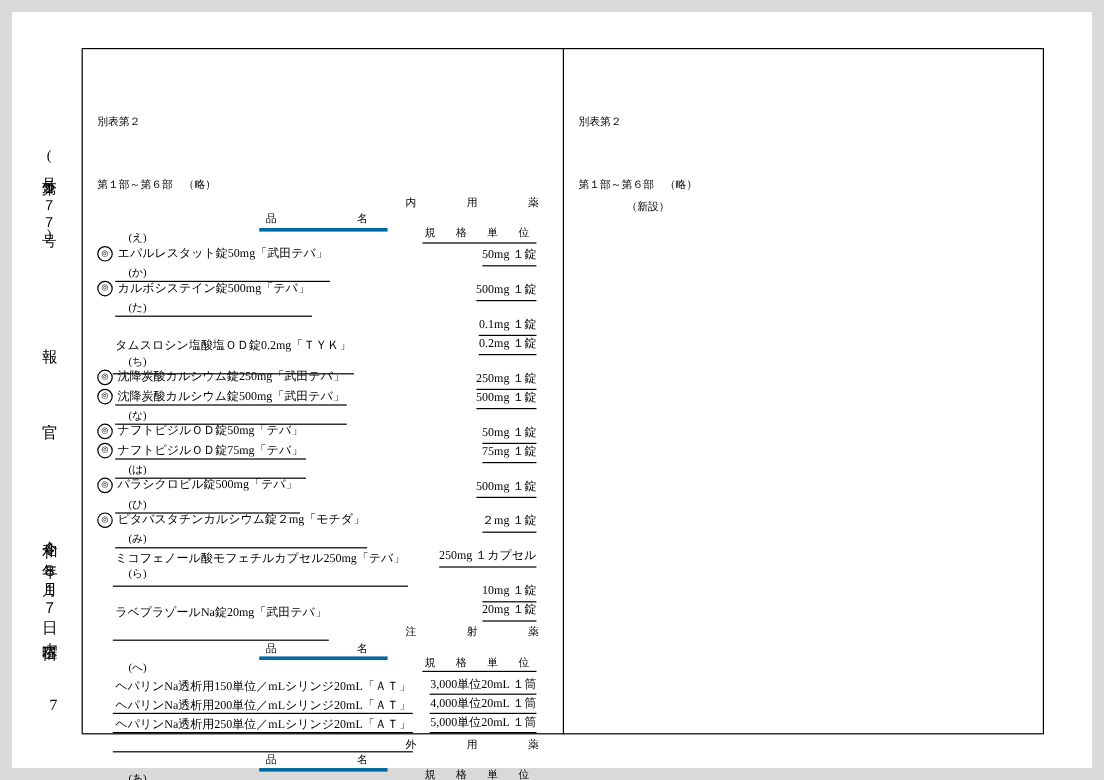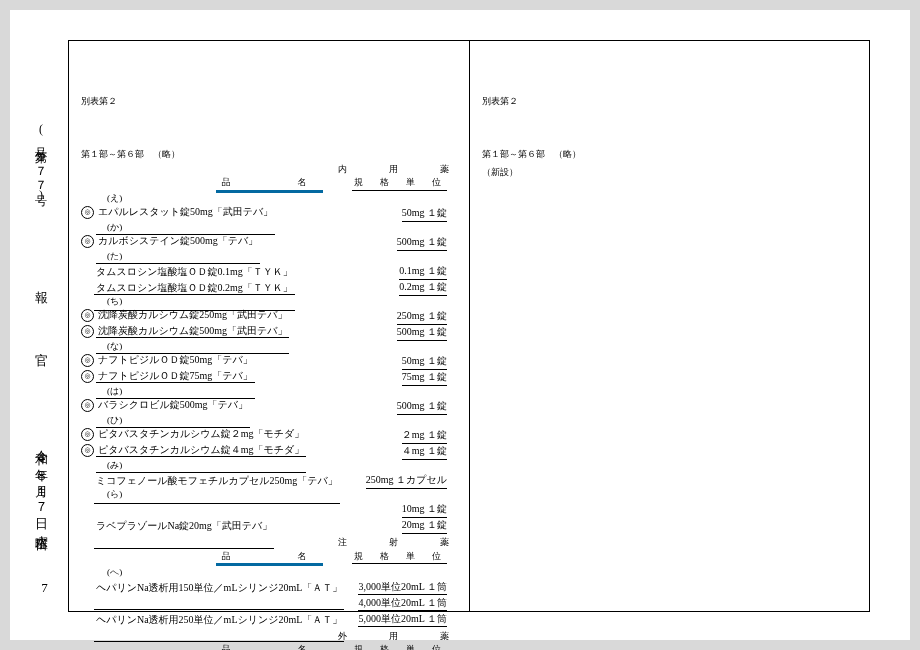--- a/index.html
+++ b/index.html
@@ -95,21 +95,21 @@
     height:13px;
   }
   .hdr{
     position:relative;height:16px;white-space:nowrap;text-align:center;
   }
   .hdr .hname{
     display:inline-block;border-bottom:3px solid #0369a1;padding:0 6px 1px 6px;
     letter-spacing:10px;
   }
   .hdr .hspec{
-    position:absolute;right:10px;top:0;
+    position:absolute;right:10px;top:12px;
     border-bottom:1px solid #000;padding:0 2px 1px 2px;letter-spacing:4px;
   }
   .sect{
     text-align:center;letter-spacing:10px;margin:4px 0 2px 0;
   }
   .top1{margin-bottom:2px;}
   .top2{margin-bottom:2px;}
   .hofu{
     text-align:right;letter-spacing:8px;margin-top:3px;margin-bottom:1px;
   }
@@ -148,21 +148,21 @@
         </div>
 
         <div class="kana">(か)</div>
         <div class="row">
           <span class="mark">◎</span><span class="nm">カルボシステイン錠500mg「テバ」</span>
           <span class="spec">500mg １錠</span>
         </div>
 
         <div class="kana">(た)</div>
         <div class="row">
-          <span class="mark blank" style="border: none;"></span><span class="nm">タムスロシン塩酸塩ＯＤ錠0.1mg「ＴＹＫ」</span>
+          <span class="mark blank" style="border: none;"></span>
           <span class="spec">0.1mg １錠</span>
         </div>
         <div class="row">
           <span class="mark blank" style="border: none;"></span><span class="nm">タムスロシン塩酸塩ＯＤ錠0.2mg「ＴＹＫ」</span>
           <span class="spec">0.2mg １錠</span>
         </div>
 
         <div class="kana">(ち)</div>
         <div class="row">
           <span class="mark">◎</span><span class="nm">沈降炭酸カルシウム錠250mg「武田テバ」</span>
@@ -186,24 +186,20 @@
         <div class="kana">(は)</div>
         <div class="row">
           <span class="mark">◎</span><span class="nm">バラシクロビル錠500mg「テバ」</span>
           <span class="spec">500mg １錠</span>
         </div>
 
         <div class="kana">(ひ)</div>
         <div class="row">
           <span class="mark">◎</span><span class="nm">ピタバスタチンカルシウム錠２mg「モチダ」</span>
           <span class="spec">２mg １錠</span>
-        </div>
-        <div class="row">
-          <span class="mark">◎</span><span class="nm">ピタバスタチンカルシウム錠４mg「モチダ」</span>
-          <span class="spec">４mg １錠</span>
         </div>
 
         <div class="kana">(み)</div>
         <div class="row">
           <span class="mark blank" style="border: none;"></span><span class="nm">ミコフェノール酸モフェチルカプセル250mg「テバ」</span>
           <span class="spec">250mg １カプセル</span>
         </div>
 
         <div class="kana">(ら)</div>
         <div class="row">
@@ -219,21 +215,21 @@
         <div class="hdr">
           <span class="hname">品　　　名</span>
           <span class="hspec">規　格　単　位</span>
         </div>
         <div class="kana">(へ)</div>
         <div class="row">
           <span class="mark blank" style="border: none;"></span><span class="nm">ヘパリンNa透析用150単位／mLシリンジ20mL「ＡＴ」</span>
           <span class="spec">3,000単位20mL １筒</span>
         </div>
         <div class="row">
-          <span class="mark blank" style="border: none;"></span>
+          <span class="mark blank" style="border: none;"></span><span class="nm">ヘパリンNa透析用200単位／mLシリンジ20mL「ＡＴ」</span>
           <span class="spec">4,000単位20mL １筒</span>
         </div>
         <div class="row">
           <span class="mark blank" style="border: none;"></span><span class="nm">ヘパリンNa透析用250単位／mLシリンジ20mL「ＡＴ」</span>
           <span class="spec">5,000単位20mL １筒</span>
         </div>
 
         <div class="hofu">外　　用　　薬</div>
         <div class="hdr">
           <span class="hname">品　　　名</span>
@@ -245,18 +241,18 @@
           <span class="spec">４％ １mL</span>
         </div>
 
       </div>
     </div>
 
     <div class="col colR">
       <div class="pad">
         <div class="line">別表第２</div>
         <div class="line">第１部～第６部　（略）</div>
-        <div class="line" style="margin-top:6px;">（新設）</div>
+        <div class="line" style="margin-top:6px;margin-left:40px;">（新設）</div>
       </div>
     </div>
 
   </div>
 </div>
 
 </body></html>

